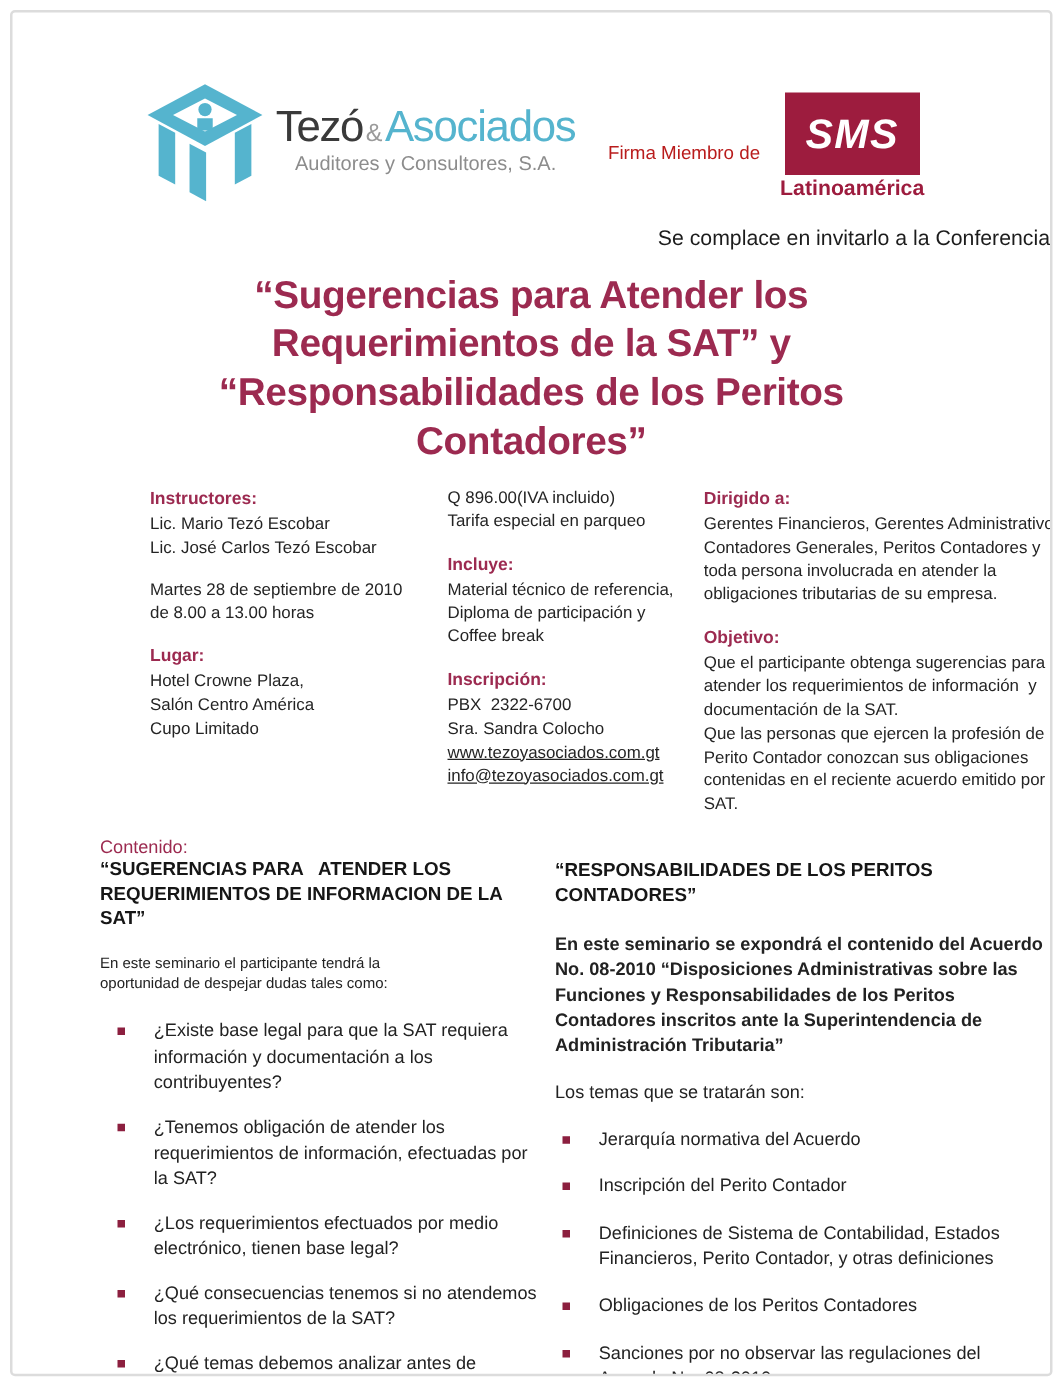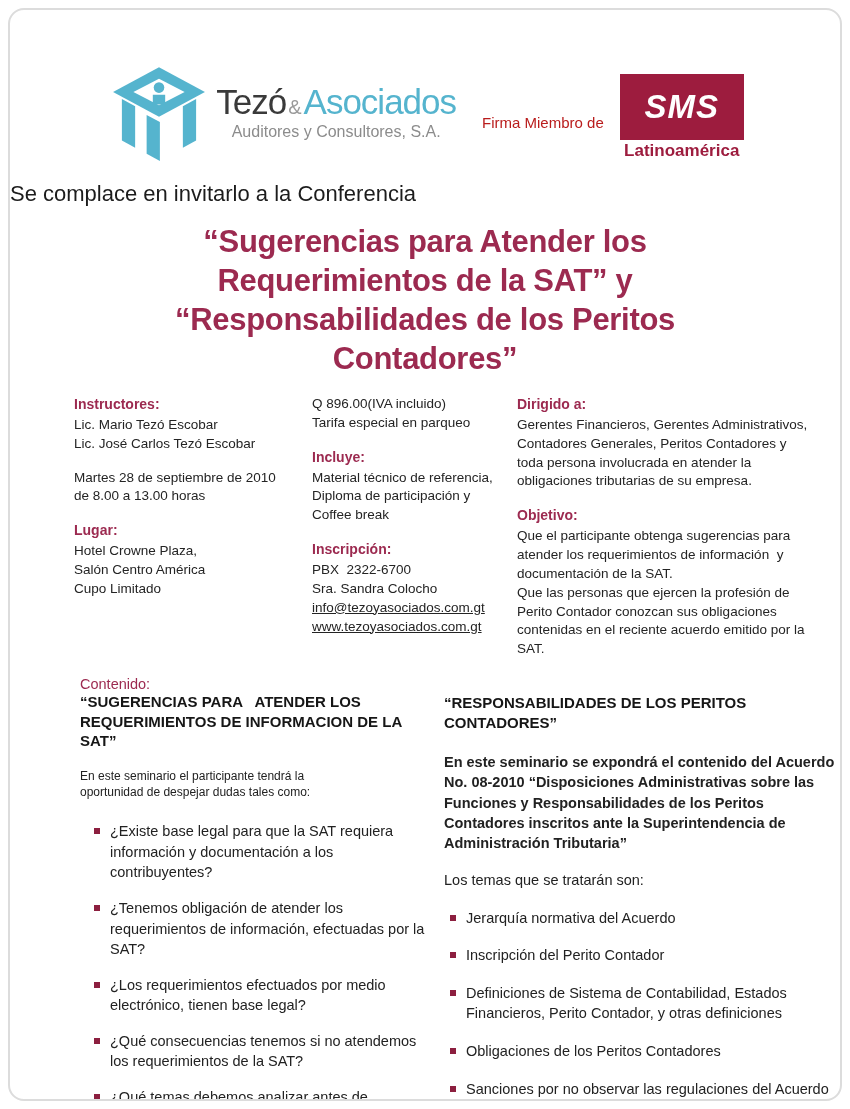--- a/index.html
+++ b/index.html
@@ -13,21 +13,21 @@
   html,body{width:850px;background:#ffffff;}
   body{
     height:1109px;
     font-family:"Liberation Sans", sans-serif;
     color:var(--ink);
     position:relative;
   }
   .frame{
     position:absolute; inset:8px;
     border:2px solid #dcdcdc;
-    border-radius:16px;
+    border-radius:4px;
     background:#ffffff;
     overflow:hidden;
   }
   
   .brand-row{
     margin-top:52px;
     display:flex; justify-content:center; align-items:flex-start;
   }
   .tezo{display:flex; align-items:flex-start;}
   .tezo svg{width:106px;height:106px;display:block;}
@@ -36,42 +36,42 @@
   .tezo-name .main{font-size:35px;color:#3a3a3a;letter-spacing:-1px;}
   .tezo-name .amp{font-size:20px;color:#9a9a9a;margin:0 2px;}
   .tezo-name .accent{font-size:35px;color:var(--teal);letter-spacing:-1px;}
   .tezo-sub{font-size:16px;color:var(--gray);margin-top:4px;text-align:center;}
   .member{
     font-size:15px;color:#b91c1c;
     margin:52px 16px 0 26px; white-space:nowrap;
   }
   .sms{display:flex;flex-direction:column;align-items:center;margin-top:12px;}
   .sms-box{
-    width:124px;height:66px;background:var(--sms-red);
+    width:108px;height:66px;background:var(--sms-red);
     display:flex;align-items:center;justify-content:center;
   }
   .sms-box span{
     color:#ffffff;font-weight:bold;font-size:33px;
     font-style:italic;letter-spacing:1px;
   }
   .sms-region{
     color:var(--sms-red);font-weight:bold;font-size:17px;margin-top:1px;
   }
   
   .invite{
-    text-align:left;font-size:22px;color:#1c1c1c;margin-top:13px;
+    text-align:right;font-size:17px;color:#1c1c1c;margin-top:13px;
   }
   .title{
     text-align:center;color:var(--maroon);
     font-size:31px;font-weight:bold;letter-spacing:-0.3px;
     line-height:1.26;margin-top:15px;
   }
   
   .details{
-    display:flex;margin-top:17px;padding-left:64px;
+    display:flex;margin-top:17px;padding-left:110px;
     font-size:13.5px;line-height:1.4;
   }
   .dcol{flex:0 0 auto;}
   .dcol.c1{width:238px;}
   .dcol.c2{width:205px;}
   .dcol.c3{width:292px;}
   .dsec{margin-bottom:15px;}
   .dsec h4{
     color:var(--maroon);font-size:14px;font-weight:bold;margin-bottom:1px;
   }
@@ -95,21 +95,21 @@
   .c-intro{
     font-size:12px;margin-top:17px;white-space:pre-wrap;line-height:1.4;
   }
   .c-intro-right{
     font-size:14.5px;margin-top:20px;line-height:1.4;font-weight:bold;
   }
   .topics-label{font-size:14.5px;margin-top:18px;}
   .blist{margin-top:20px;}
   .bitem{
     display:flex;align-items:flex-start;
-    font-size:14.5px;line-height:1.42;margin-bottom:15px;
+    font-size:14.5px;line-height:1.42;margin-bottom:15px;gap:13px;
   }
   .bitem .sq{
     flex:0 0 auto;width:6px;height:6px;background:#8c1f3f;
     margin:7px 10px 0 14px;
   }
   .bitem .btxt{flex:1;}
   .blist-right .bitem{margin-bottom:17px;}
   .blist-right .bitem .sq{margin-left:6px;}
 </style>
 </head>
@@ -181,22 +181,22 @@
       <div class="dsec">
         <h4>Incluye:</h4>
         <div class="body">Material técnico de referencia,
 Diploma de participación y
 Coffee break</div>
       </div>
       <div class="dsec">
         <h4>Inscripción:</h4>
         <div class="body">PBX  2322-6700
 Sra. Sandra Colocho</div>
+        <a class="dlink">www.tezoyasociados.com.gt</a>
         <a class="dlink">info@tezoyasociados.com.gt</a>
-        <a class="dlink">www.tezoyasociados.com.gt</a>
       </div>
     </div>
 
     <div class="dcol c3">
       <div class="dsec">
         <h4>Dirigido a:</h4>
         <div class="body">Gerentes Financieros, Gerentes Administrativos, Contadores Generales, Peritos Contadores y toda persona involucrada en atender la obligaciones tributarias de su empresa.</div>
       </div>
       <div class="dsec">
         <h4>Objetivo:</h4>

